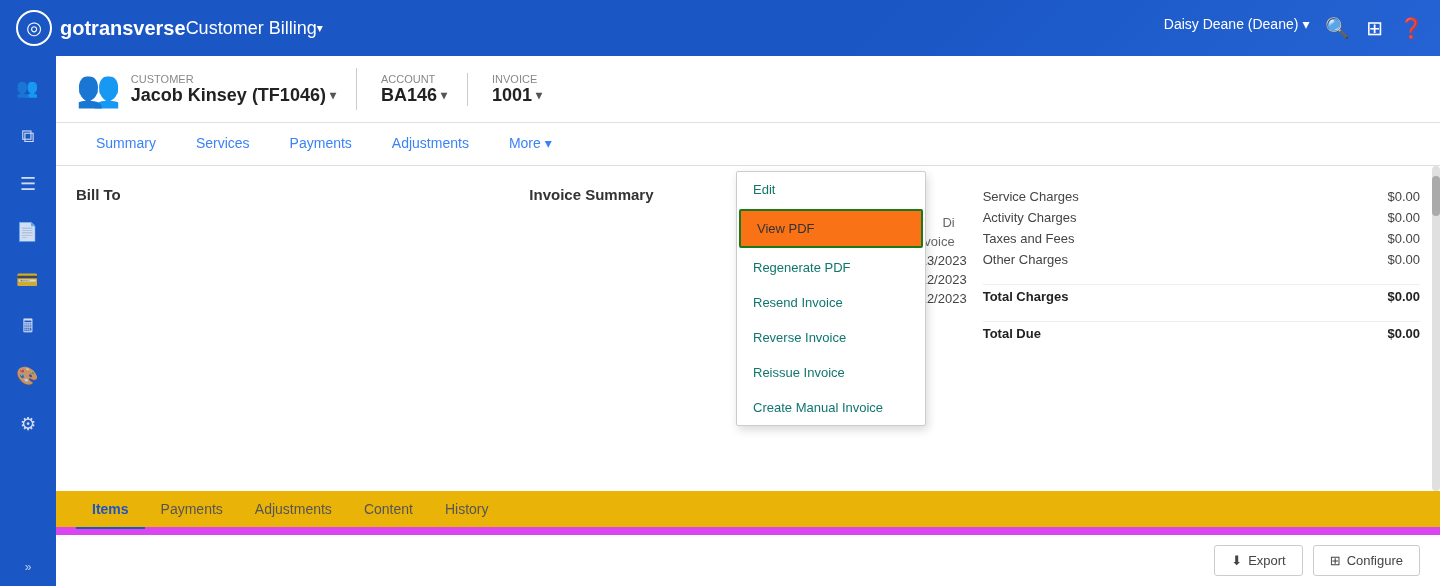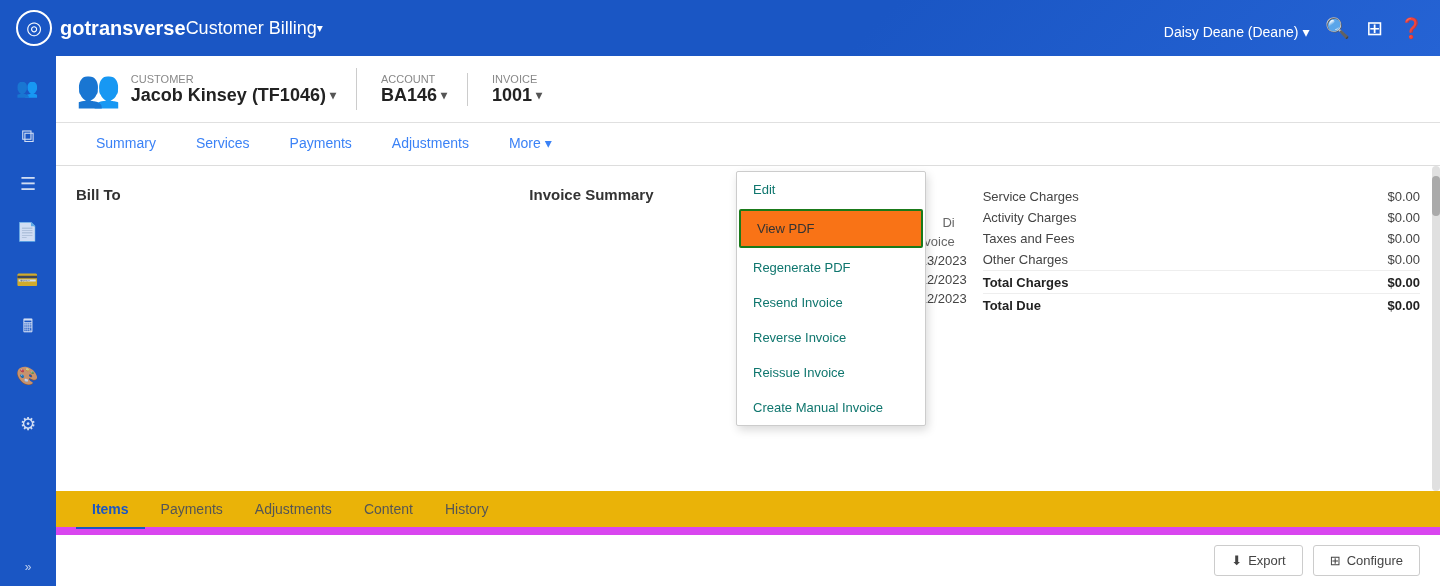--- a/index.html
+++ b/index.html
@@ -29,21 +29,21 @@
     .logo-text {
       color: white; font-size: 20px; font-weight: bold;
     }
     .nav-center {
       color: white; font-size: 18px; font-weight: 500;
       display: flex; align-items: center; 
       margin-right: auto;
     }
     .nav-center .dropdown-arrow { font-size: 12px; }
     .nav-right {
-      display: flex; align-items: flex-end; gap: 16px;
+      display: flex; align-items: flex-start; gap: 16px;
     }
     .user-label {
       color: white; font-size: 14px;
       display: flex; align-items: center; gap: 4px;
     }
     .nav-icon { color: white; font-size: 20px; cursor: pointer; }
 
     
     .layout {
       display: flex;
@@ -168,21 +168,21 @@
     .detail-label { margin-right: 12px; color: #666; }
 
     .charges-section { flex: 1; }
     .charge-row {
       display: flex;
       justify-content: space-between;
       font-size: 13px;
       padding: 3px 0;
       color: #444;
     }
-    .charge-row.total { font-weight: bold; color: #222; border-top: 1px solid #eee; margin-top: 0; padding-top: 4px; }
+    .charge-row.total { font-weight: bold; color: #222; border-top: 1px solid #eee; margin-top: 14px; padding-top: 4px; }
 
     
     .inner-tabs {
       display: flex;
       border-bottom: 8px solid #d946ef;
       padding: 0 20px;
       background: #eab308;
     }
     .inner-tab {
       padding: 10px 16px;

